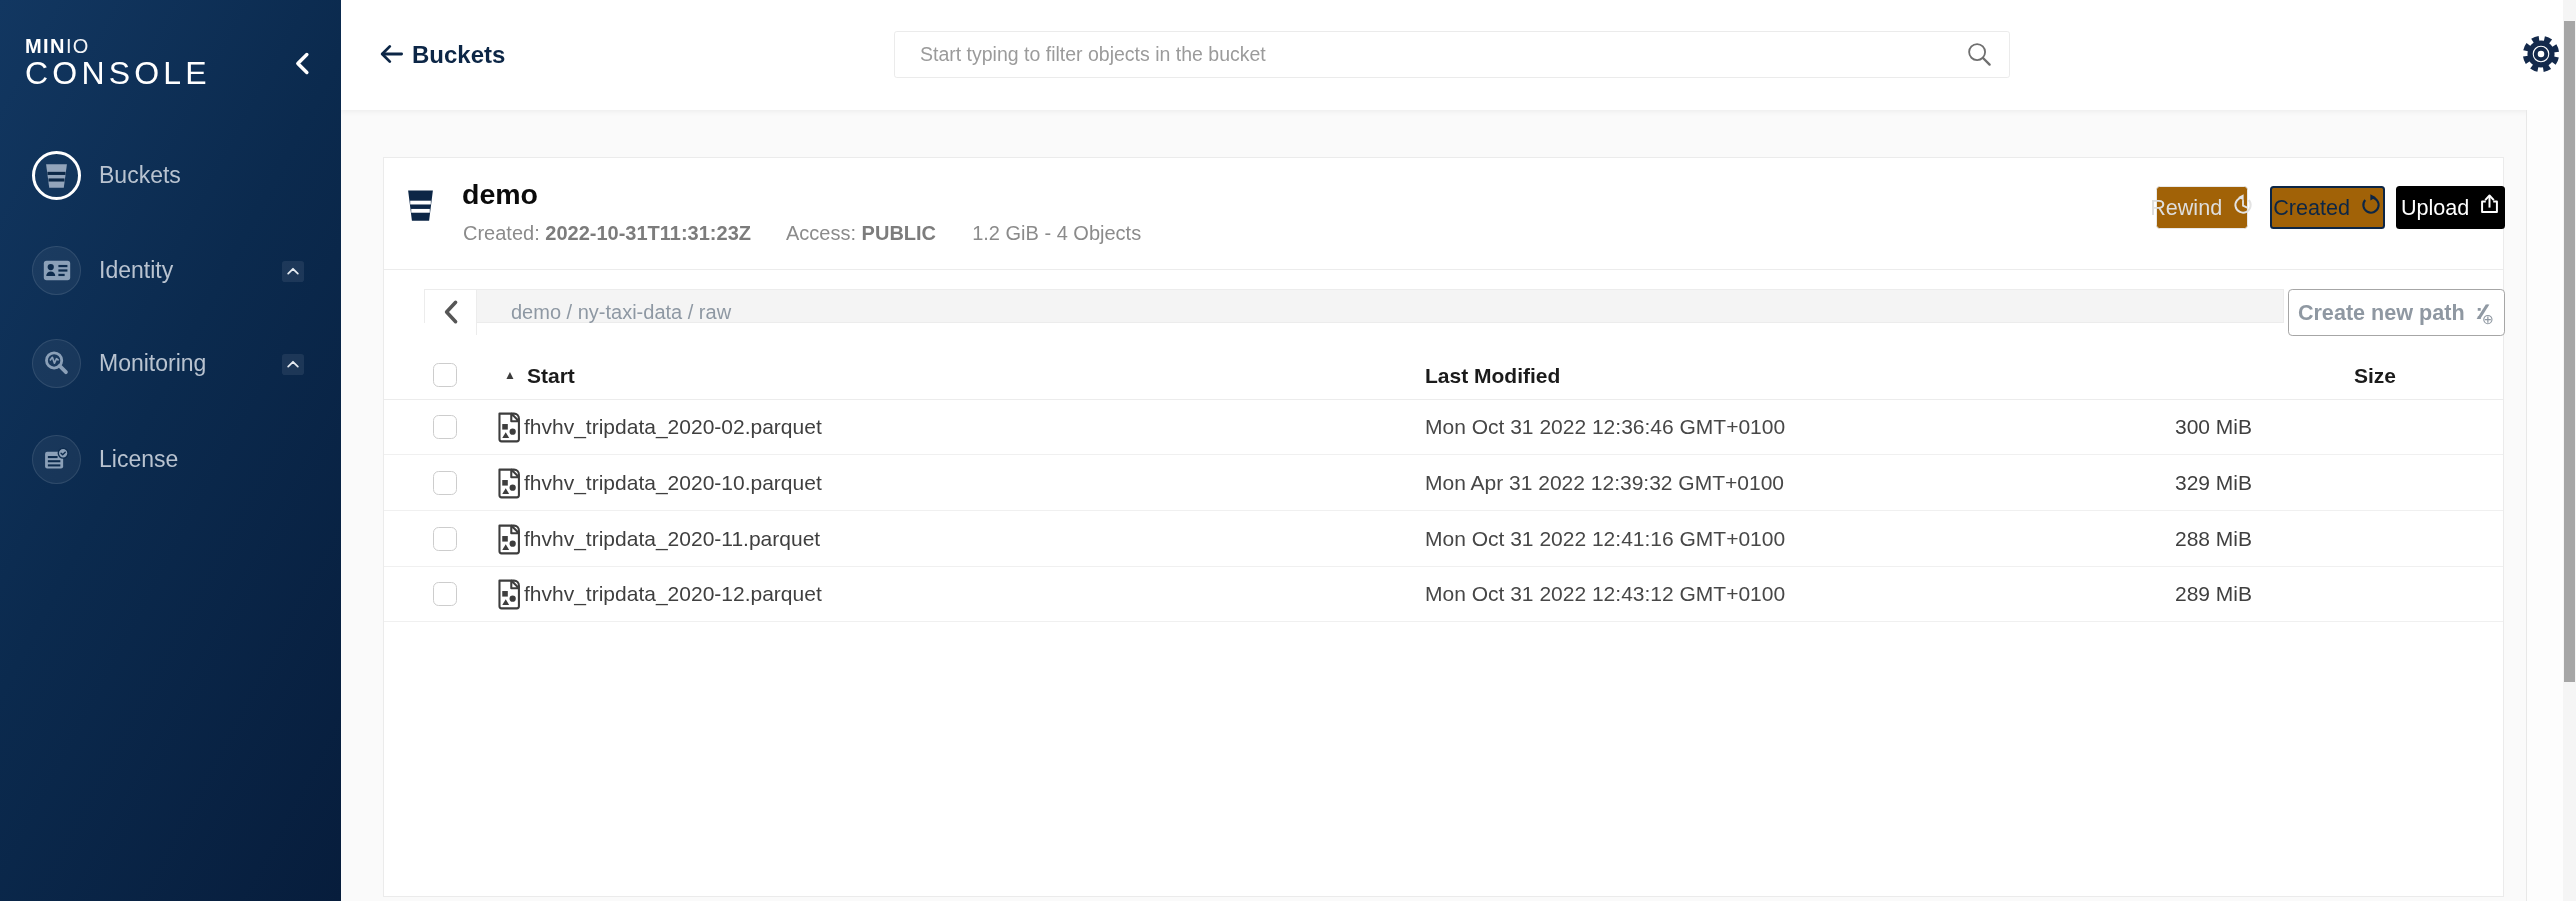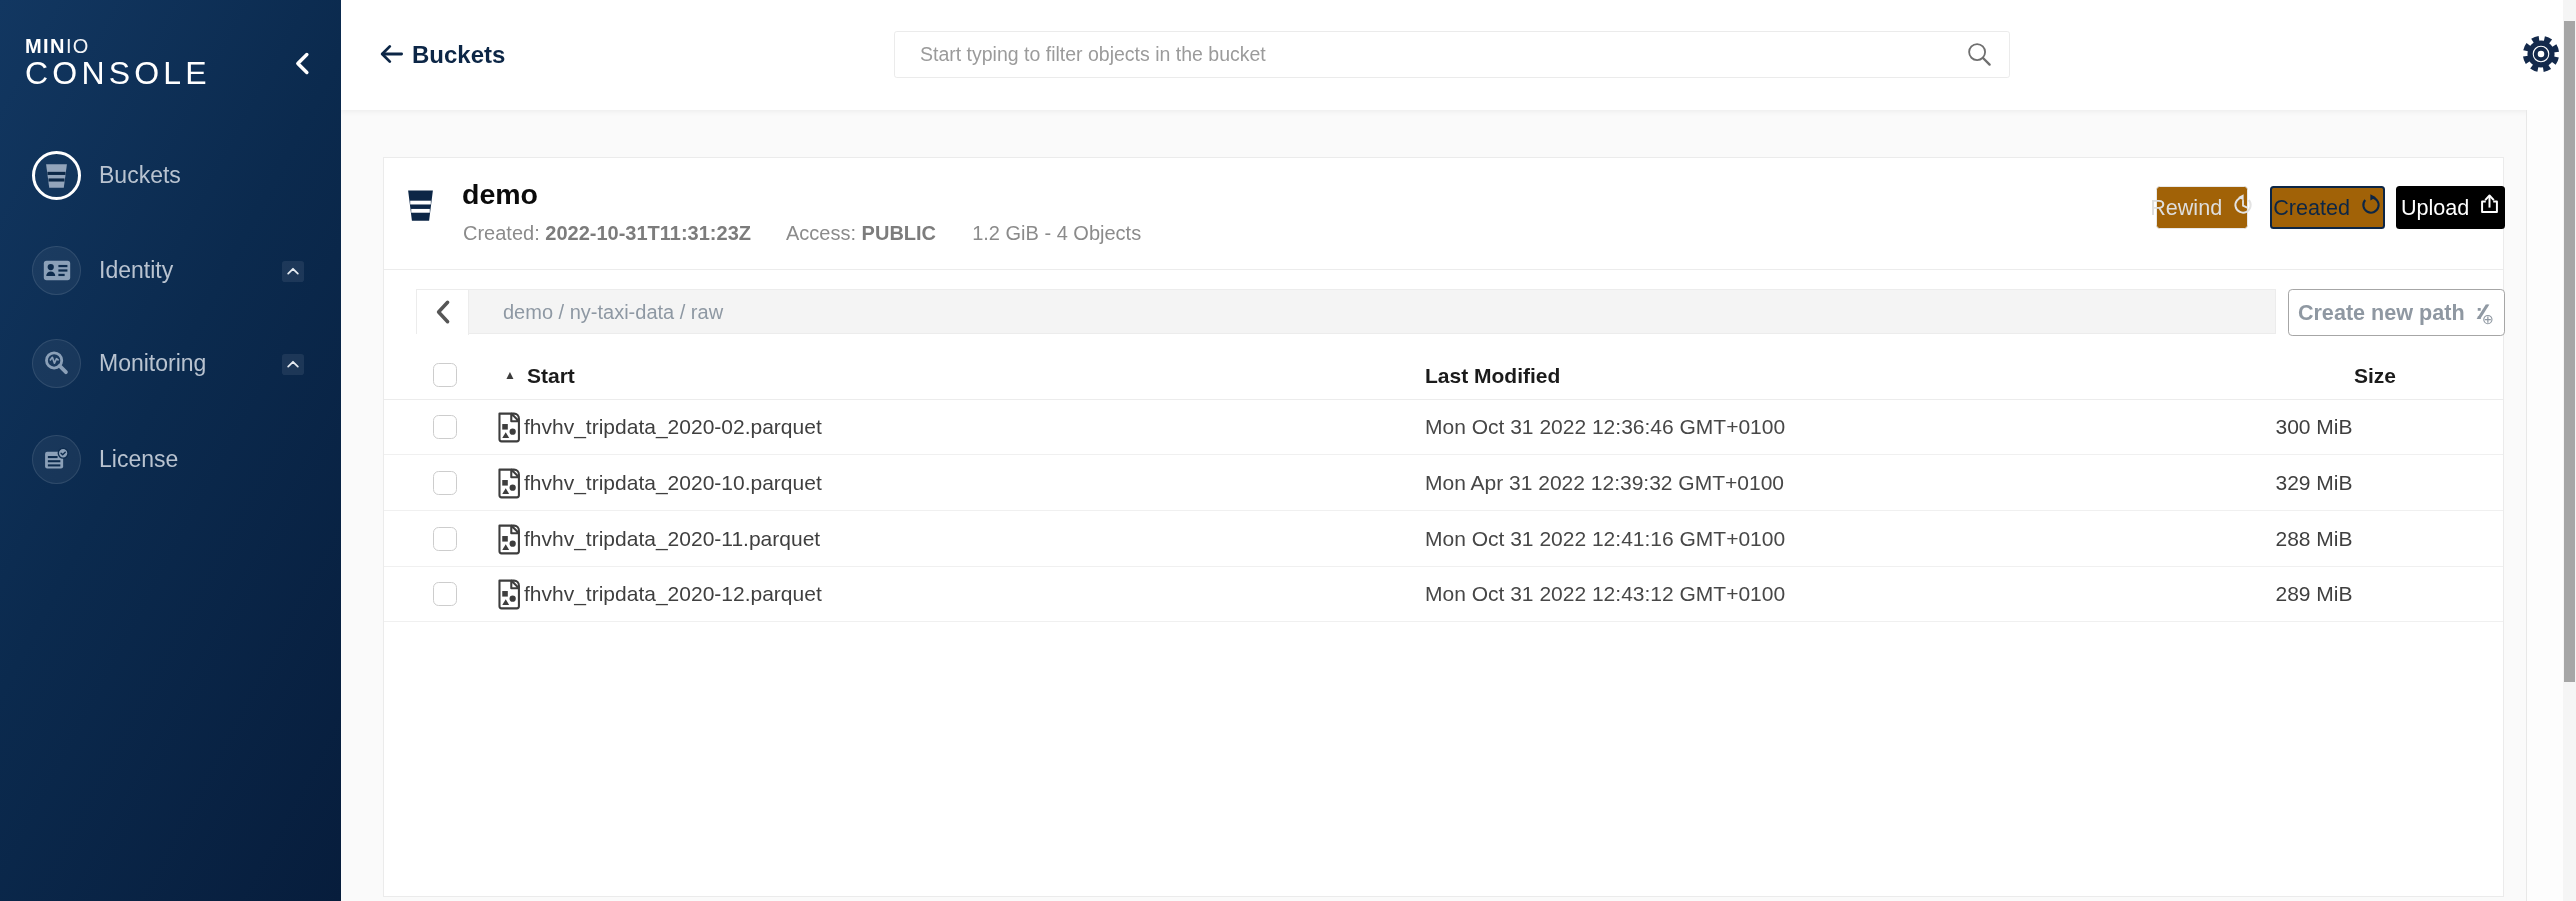--- a/index.html
+++ b/index.html
@@ -51,21 +51,21 @@
   .bucket-meta .v { font-weight:700; color:#7c7c7c; }
   .bucket-meta .gap { display:inline-block; width:25px; }
   .header-divider { position:absolute; left:0; top:111px; width:100%; height:0.7px; background:#ececec; }
 
   .btn { position:absolute; top:28px; height:43px; border-radius:3.5px; font-family:"Liberation Sans", sans-serif;
     font-size:21.6px; display:flex; align-items:center; justify-content:center; gap:9.7px; cursor:pointer; background:#a16207; }
   .btn-rewind { left:1772px; width:92px; border:1.4px solid #e9e9e9; color:#dedede; }
   .btn-refresh { left:1886px; width:115px; border:2.1px solid #0c2646; color:#0c2646; font-weight:500; }
   .btn-upload { left:2012px; width:109px; border:none; background:#000000; color:#ffffff; font-weight:500; }
 
-  .crumb-bar { position:absolute; left:32px; top:131px; width:1860px; height:45px; background:#f4f4f4;
+  .crumb-bar { position:absolute; left:40px; top:131px; width:1860px; height:34px; background:#f4f4f4;
     border:0.7px solid #ececec; }
   .crumb-back { position:absolute; left:0; top:0; width:52px; height:45px; background:#ffffff;
     border-right:0.7px solid #ececec; display:flex; align-items:center; justify-content:center; cursor:pointer; }
   .crumb-path { position:absolute; left:86px; top:0; line-height:45px; font-size:20px; color:#8e98a3; cursor:pointer; }
   .btn-create-path { position:absolute; left:1904px; top:131px; width:217px; height:47px; border:1.4px solid #a6a6a6;
     border-radius:4.2px; background:#fff; color:#8f98a2; font-size:21.6px; font-weight:600;
     display:flex; align-items:center; justify-content:center; gap:11px; cursor:pointer; }
   .cp-icon { font-weight:700; font-size:21px; letter-spacing:-2.1px; position:relative; top:-0.7px; }
   .cp-plus { font-size:14px; font-weight:400; position:relative; top:4.2px; left:-1.4px; }
 
@@ -77,21 +77,21 @@
   .th-modified { left:1041px; }
   .th-size { left:1970px; }
   .checkbox { position:absolute; left:49px; width:24px; height:24px; border:1.4px solid #cdcdcd; border-radius:5.6px;
     background:#fff; cursor:pointer; }
   .thead .checkbox { top:12px; }
   .trow { position:absolute; left:0; width:100%; height:56px; border-bottom:0.7px solid #f0f0f0; cursor:pointer; }
   .trow .checkbox { top:16px; }
   .file-icon { position:absolute; left:112px; top:12.5px; }
   .cell-name { position:absolute; left:140px; line-height:56px; font-size:21px; color:#3f3f3f; }
   .cell-modified { position:absolute; left:1041px; line-height:56px; font-size:21px; color:#474747; }
-  .cell-size { position:absolute; right:50px; width:278px; text-align:center; line-height:56px; font-size:21px; color:#3f3f3f; }
+  .cell-size { position:absolute; right:50px; width:278px; text-align:left; line-height:56px; font-size:21px; color:#3f3f3f; }
 </style>
 </head>
 <body>
 
 <div class="sidebar">
   <div class="logo">
     <div class="logo-top">
       <span>MIN</span><span class="lt2">IO</span>
     </div>
     <div class="logo-bottom">CONSOLE</div>

